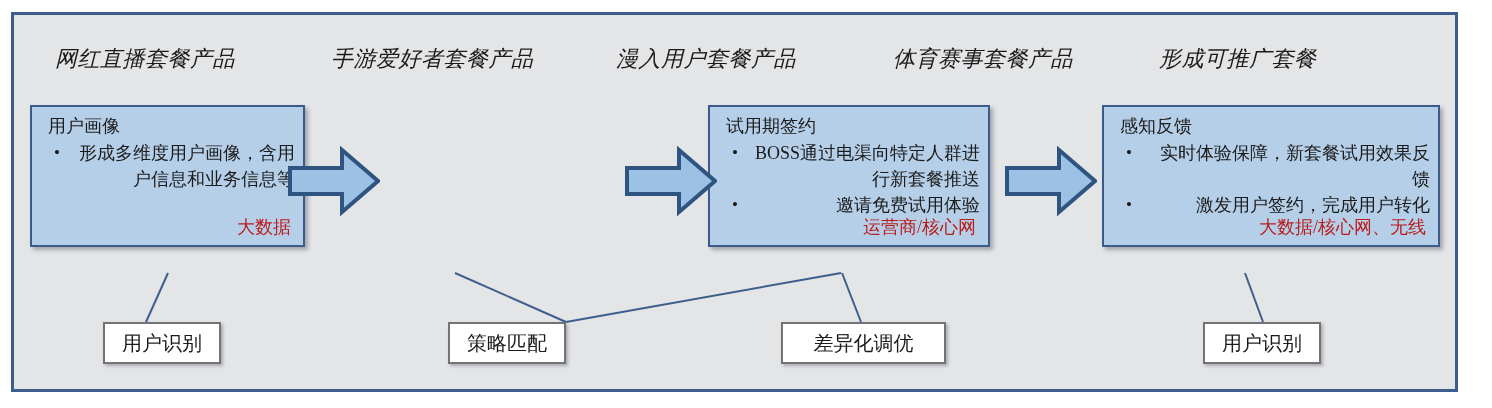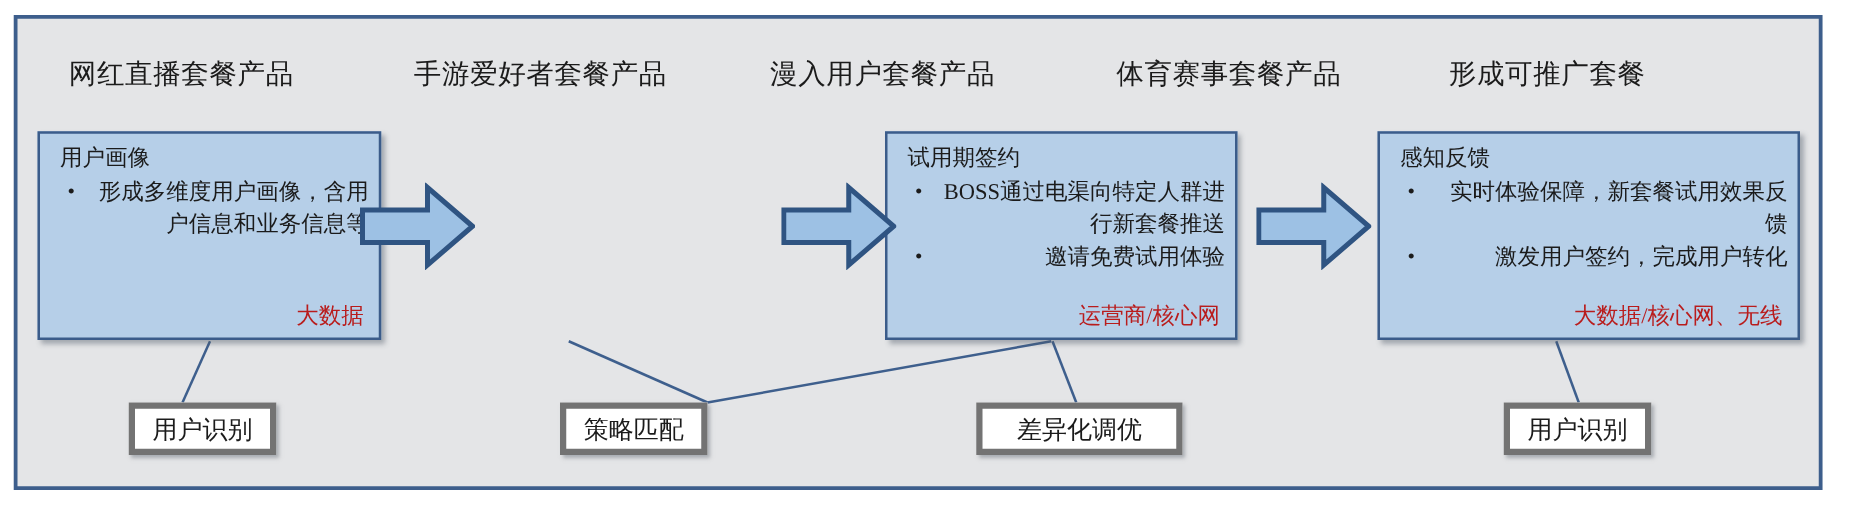--- a/index.html
+++ b/index.html
@@ -6,29 +6,29 @@
   body{width:1492px;height:408px;font-family:"Liberation Serif","DejaVu Serif",serif;}
   #stage{position:relative;width:1492px;height:408px;overflow:hidden;background:#ffffff;}
 
   
   .frame{
     position:absolute;left:11px;top:12px;width:1447px;height:380px;
     background:#e4e5e7;border:3px solid #3d5e8c;box-sizing:border-box;
   }
 
   
-  .header-row{position:absolute;left:11px;top:44px;width:1447px;height:44px;}
+  .header-row{position:absolute;left:11px;top:44px;width:1447px;height:44px;font-style:italic;}
   .hdr{
     position:absolute;top:0;font-size:22px;color:#1b1b1b;white-space:nowrap;
     letter-spacing:0.5px;
   }
 
   
   .pbox{
-    position:absolute;top:105px;height:167px;
+    position:absolute;top:105px;height:142px;
     background:#b6cfe8;border:2px solid #3b5c8a;box-sizing:border-box;
     box-shadow:3px 3px 4px rgba(80,90,105,0.45);
     z-index:3;
   }
   .pbox .ttl{
     position:absolute;left:16px;top:7px;font-size:18px;color:#1b1b1b;white-space:nowrap;
   }
   .pbox ul{
     position:absolute;left:16px;top:33px;right:8px;margin:0;padding:0;list-style:none;text-align:right;
   }
@@ -40,21 +40,21 @@
   }
   .pbox .foot{
     position:absolute;right:12px;bottom:6px;font-size:18px;color:#b91c1c;white-space:nowrap;
   }
 
   
   .arrow{position:absolute;top:146px;width:92px;height:70px;z-index:5;}
 
   
   .callout{
-    position:absolute;height:42px;background:#ffffff;border:5px solid #737373;
+    position:absolute;height:42px;background:#ffffff;border:2px solid #737373;
     box-shadow:2px 2px 3px rgba(110,115,125,0.5);
     display:flex;align-items:center;justify-content:center;
     font-size:20px;color:#1b1b1b;white-space:nowrap;box-sizing:border-box;z-index:4;
   }
 
   
   .connectors{position:absolute;left:0;top:0;width:1492px;height:408px;z-index:2;}
 </style>
 </head>
 <body>

